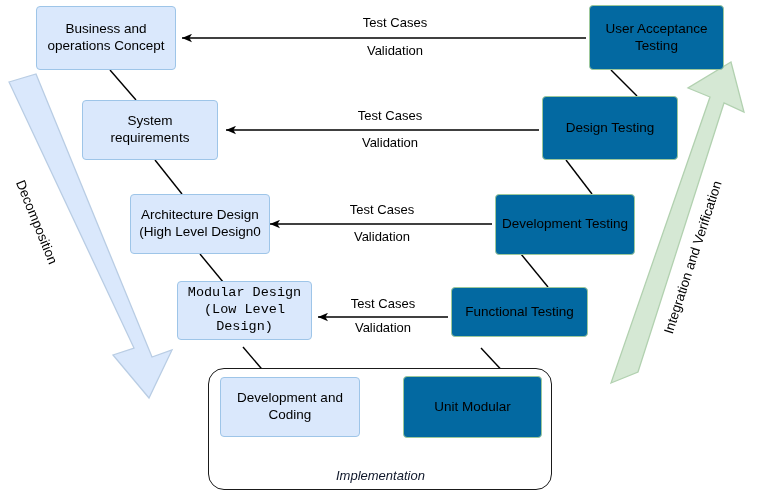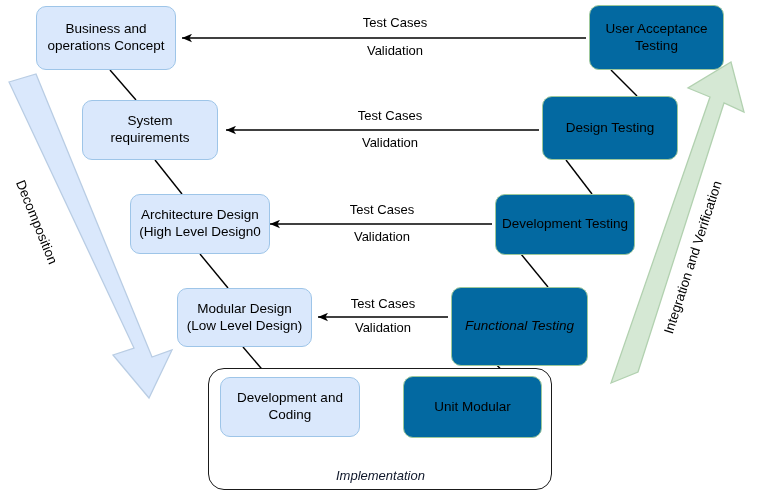--- a/index.html
+++ b/index.html
@@ -21,21 +21,21 @@
     top: 0;
     width: 768px;
     height: 501px;
   }
   #svg-lines { z-index: 1; }
   #svg-arrows { z-index: 0; }
 
   .node {
     position: absolute;
     box-sizing: border-box;
-    border-radius: 10px;
+    border-radius: 4px;
     display: flex;
     align-items: center;
     justify-content: center;
     text-align: center;
     font-size: 13.5px;
     line-height: 1.25;
     color: #000000;
     z-index: 3;
     padding: 2px 6px;
   }
@@ -127,39 +127,39 @@
 
   <div class="node blue" style="left:82px; top:100px; width:136px; height:60px;">
     <span style="white-space:pre-line;">System requirements</span>
   </div>
 
   <div class="node blue" style="left:130px; top:194px; width:140px; height:60px;">
     <span style="white-space:pre-line;">Architecture Design
 (High Level Design0</span>
   </div>
 
-  <div class="node blue" style="left:177px; top:288px; width:135px; height:59px;">
+  <div class="node blue" style="left:177px; top:281px; width:135px; height:59px;font-family:Liberation Mono, monospace;">
     <span style="white-space:pre-line;">Modular Design
 (Low Level Design)</span>
   </div>
 
   <div class="node green" style="left:589px; top:5px; width:135px; height:65px;">
     <span style="white-space:pre-line;">User Acceptance
 Testing</span>
   </div>
 
   <div class="node green" style="left:542px; top:96px; width:136px; height:64px;">
     <span style="white-space:pre-line;">Design Testing</span>
   </div>
 
   <div class="node green" style="left:495px; top:194px; width:140px; height:61px;">
     <span style="white-space:pre-line;">Development Testing</span>
   </div>
 
-  <div class="node green" style="left:451px; top:287px; width:137px; height:79px;font-style:italic;">
+  <div class="node green" style="left:451px; top:287px; width:137px; height:50px;">
     <span style="white-space:pre-line;">Functional Testing</span>
   </div>
 
   <div class="group-box" style="left:208px; top:368px; width:344px; height:122px;"></div>
 
   <div class="group-label" style="left:336px; top:468px;">Implementation</div>
 
   <div class="node blue" style="left:220px; top:377px; width:140px; height:60px;align-items:center;">
     <span style="white-space:pre-line;">Development and
 Coding</span>

